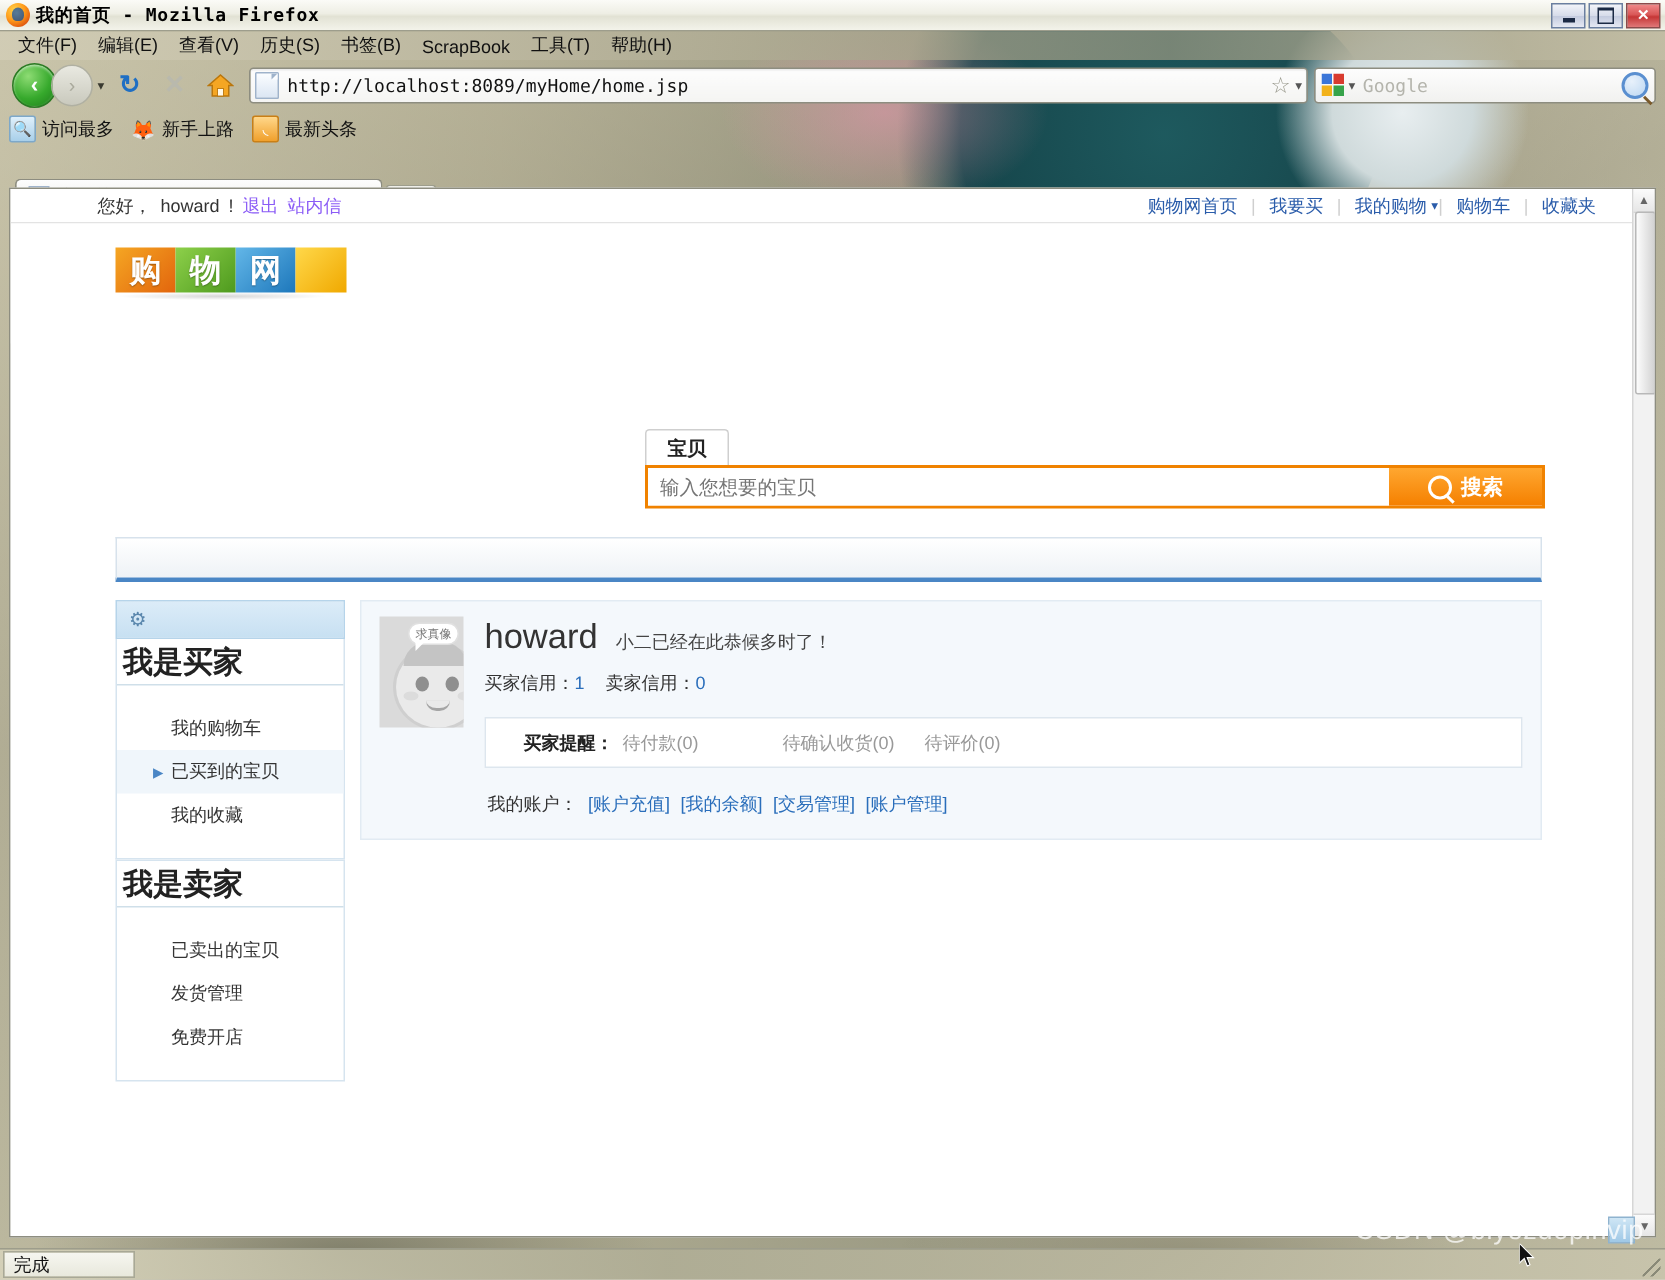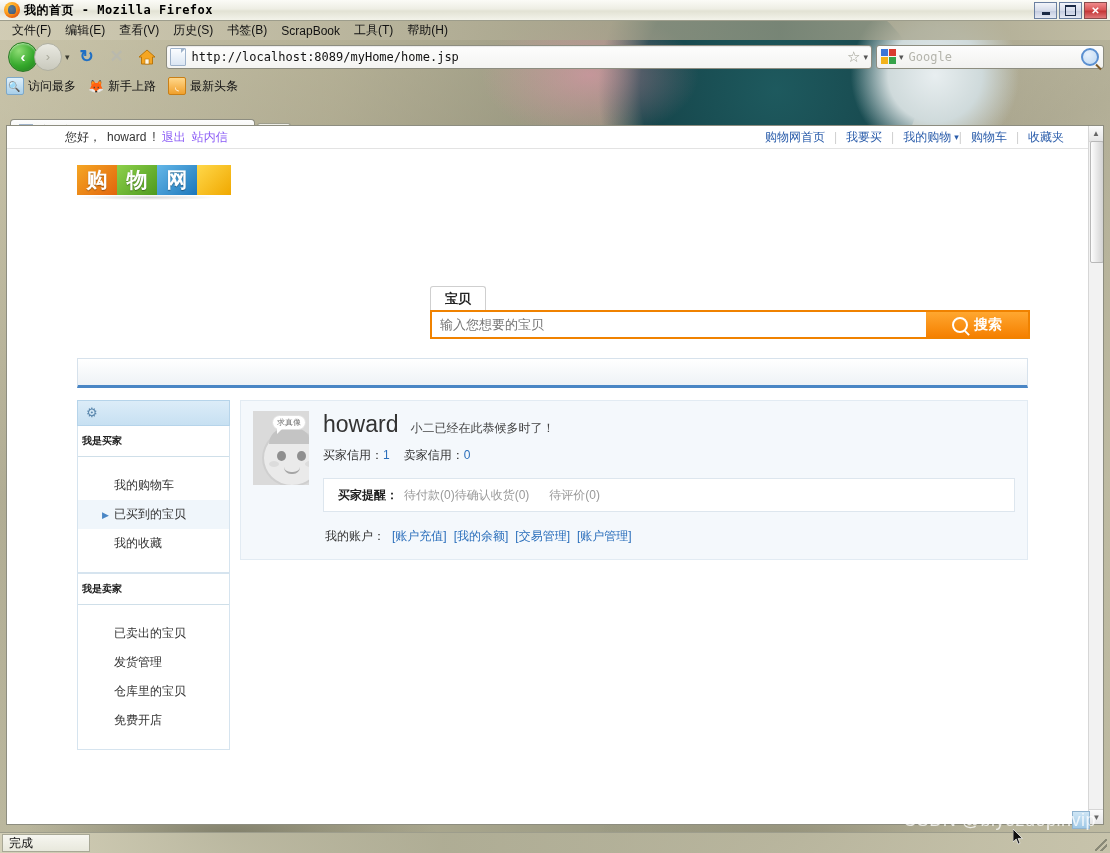--- a/index.html
+++ b/index.html
@@ -255,21 +255,21 @@
   .main{ position:absolute; left:70px; top:274px; width:951px; }
   .col-left{ position:absolute; left:0; top:0; width:153px; }
   .side-head{
     height:26px; background:linear-gradient(to bottom,#dcecf8,#c7e0f2);
     border:1px solid #b6d4ea; box-sizing:border-box;
     display:flex; align-items:center; padding-left:8px;
   }
   .gear{ width:14px;height:14px;color:#5a87ad;font-size:13px;line-height:14px;}
   .side-title{
     height:30px; display:flex; align-items:center; padding-left:4px;
-    font-size:10px; font-weight:bold; color:#222;
+    font-size:20px; font-weight:bold; color:#222;
     border-bottom:1px solid #cfdfe9;
   }
   .side-list{ border:1px solid #d6e4ef; border-top:none; background:#fff; }
   .side-li{
     height:29px; display:flex; align-items:center; font-size:12px; color:#333;
     padding-left:36px; position:relative;
   }
   .side-li.active{ background:#f0f6fb; }
   .side-li .bullet{ position:absolute; left:24px; color:#4a86c5; font-size:9px; }
   .side-gap{ height:14px; }
@@ -302,26 +302,26 @@
   .prof-right{ margin-left:14px; flex:1 1 auto; }
   .prof-name{
     font-size:23px; color:#333; font-weight:normal; display:flex; align-items:baseline; gap:12px;
   }
   .prof-tag{ font-size:12px; color:#444; font-weight:normal;}
   .prof-credit{ margin-top:9px; font-size:12px; color:#333; }
   .prof-credit .num{ color:#2a6ebb; }
   .prof-credit .gapx{ display:inline-block; width:14px;}
   .remind{
     margin-top:14px; height:34px; background:#fff; border:1px solid #dde6ee;
-    display:flex; align-items:center; padding-left:14px; box-sizing:border-box;
+    display:flex; align-items:center; padding-left:25px; box-sizing:border-box;
     font-size:12px;
   }
   .remind b{ color:#222; }
   .remind .lbl{ color:#999; }
-  .remind .s1{ margin-left:6px;} .remind .s2{ } .remind .s3{ margin-left:20px;}
+  .remind .s1{ margin-left:6px;} .remind .s2{ margin-left:56px;} .remind .s3{ margin-left:20px;}
   .account{
     margin-top:16px; font-size:12px; color:#333; padding-left:2px;
     display:flex; align-items:center; gap:7px;
   }
   .account a{ color:#2a6ebb; text-decoration:none; }
 
   
   .statusbar{
     position:absolute; left:0; bottom:0; width:1110px; height:20px;
     display:flex; align-items:center;
@@ -528,23 +528,20 @@
             <div class="side-gap"></div>
           </div>
           <div class="side-list" style="border-top:1px solid #d6e4ef;">
             <div class="side-title">我是卖家</div>
             <div class="side-gap"></div>
             <div class="side-li">
               <span>已卖出的宝贝</span>
             </div>
             <div class="side-li">
               <span>发货管理</span>
-            </div>
-            <div class="side-li">
-              <span>仓库里的宝贝</span>
             </div>
             <div class="side-li">
               <span>免费开店</span>
             </div>
             <div class="side-gap"></div>
           </div>
         </div>
 
         <div class="col-right">
           <div class="profile">

